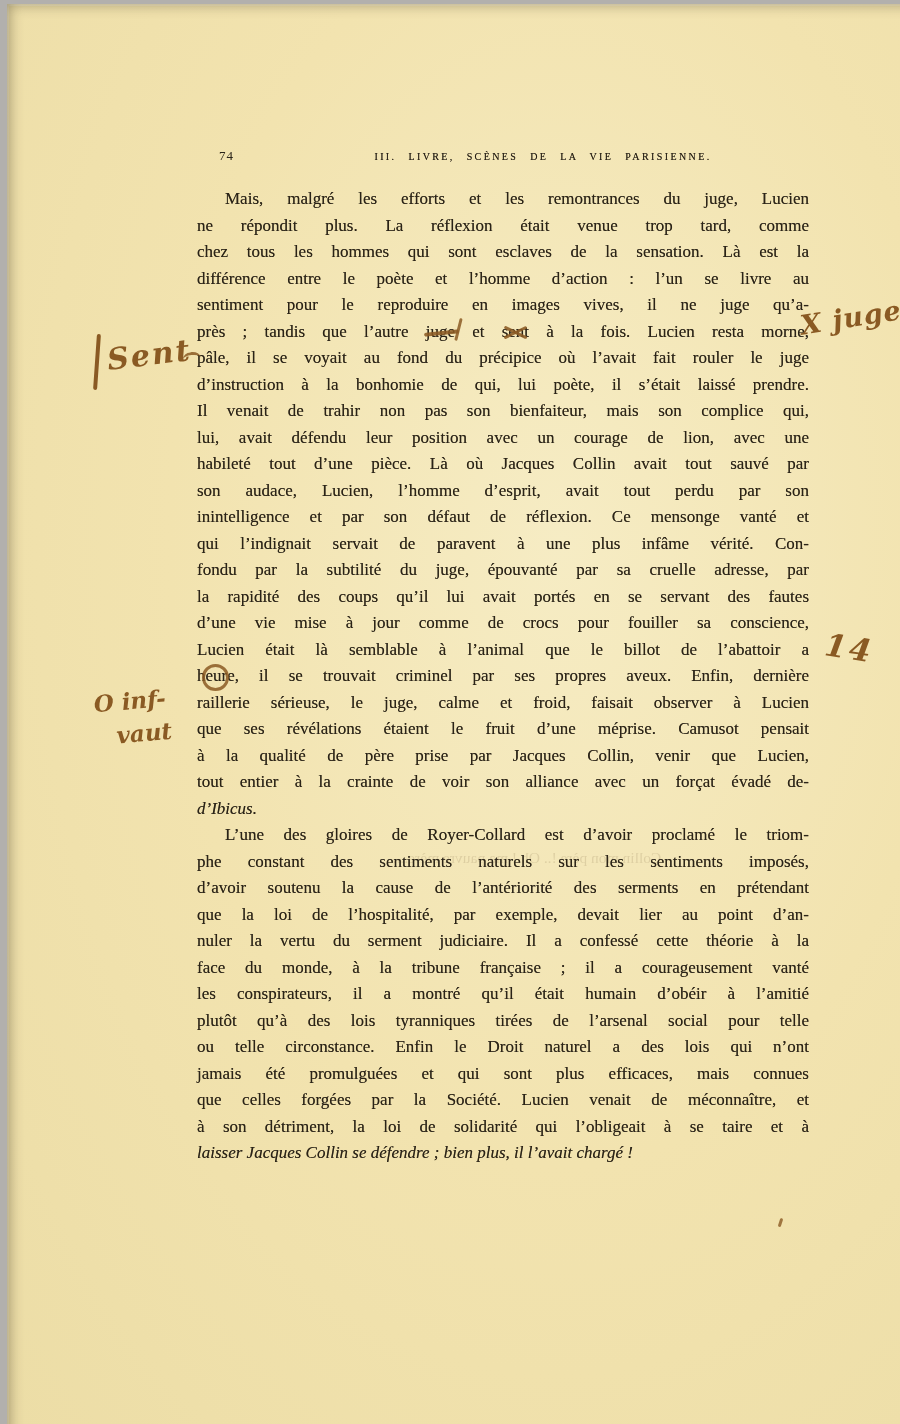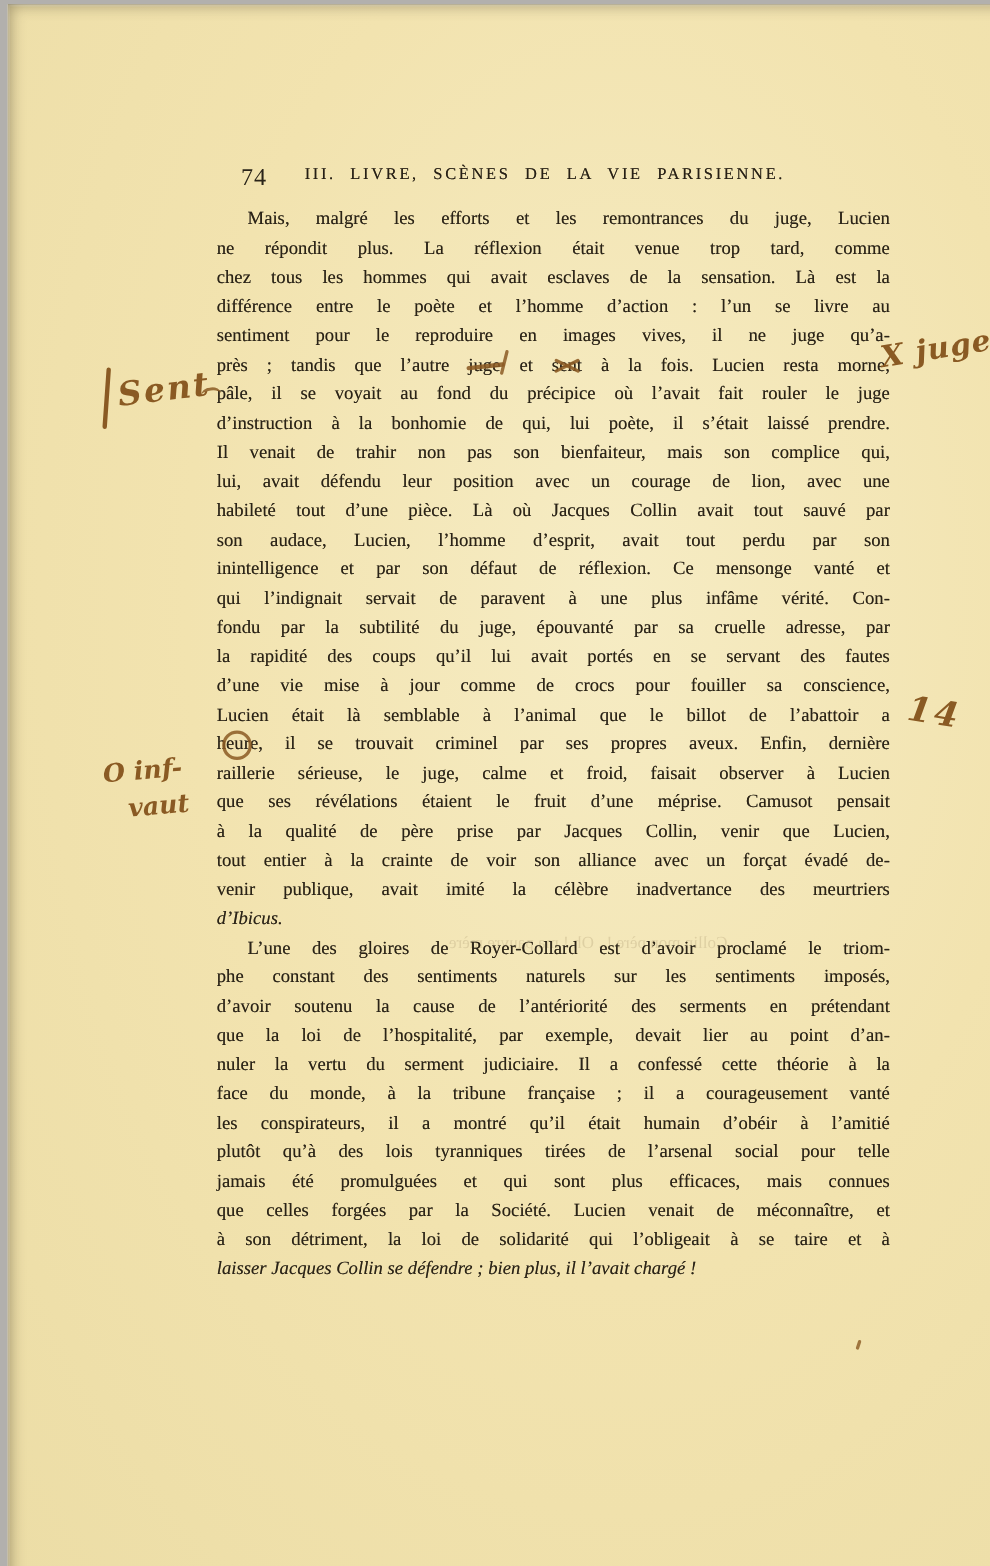--- a/index.html
+++ b/index.html
@@ -11,25 +11,25 @@
   .paper{
     position:absolute;left:7px;top:4px;right:0;bottom:0;
     background:radial-gradient(ellipse at 62% 38%, #f6ecc4 0%, #f2e3af 50%, #ecdda6 100%);
     box-shadow:inset 10px 8px 14px -8px rgba(60,50,30,.45), inset 2px 2px 0 rgba(255,255,255,.25);
   }
   .pageheader{
     position:absolute;left:190px;top:144px;width:612px;height:24px;
     color:#2a2419;
   }
   .pagenum{
-    position:absolute;left:22px;top:0;font-size:22px;letter-spacing:1px;
+    position:absolute;left:22px;top:0;font-size:13px;letter-spacing:1px;
   }
   .headtitle{
-    position:absolute;left:80px;right:0;top:3px;
-    font-size:15px;letter-spacing:2.4px;word-spacing:7px;color:#261f15;
+    position:absolute;left:80px;right:0;top:3px;text-align:center;
+    font-size:10px;letter-spacing:2.4px;word-spacing:7px;color:#261f15;
     text-shadow:0 0 .4px rgba(30,25,15,.65);
   }
   .bodytext{
     position:absolute;left:190px;top:182px;width:612px;
     font-size:17px;color:#2a2317;
     text-shadow:0 0 .45px rgba(35,28,15,.55);
   }
   .ln{
     line-height:26.5px;height:26.5px;white-space:normal;
     text-align:justify;text-align-last:justify;
@@ -97,51 +97,51 @@
   <div class="pageheader">
     <span class="pagenum">74</span>
     <span class="headtitle">III. LIVRE, SCÈNES DE LA VIE PARISIENNE.</span>
   </div>
 
   <div class="ghost">Collin mon père !.. Oh ! ma pauvre mère....</div>
 
   <div class="bodytext">
       <div class="ln ln-indent">Mais, malgré les efforts et les remontrances du juge, Lucien</div>
       <div class="ln">ne répondit plus. La réflexion était venue trop tard, comme</div>
-      <div class="ln">chez tous les hommes qui avait esclaves de la sensation. Là est la</div>
+      <div class="ln">chez tous les hommes qui sont esclaves de la sensation. Là est la</div>
       <div class="ln">différence entre le poète et l’homme d’action : l’un se livre au</div>
       <div class="ln">sentiment pour le reproduire en images vives, il ne juge qu’a-</div>
       <div class="ln">près ; tandis que l’autre <span class="mk mk-s">juge</span> et <span class="mk mk-x">sent</span> à la fois. Lucien resta morne,</div>
       <div class="ln">pâle, il se voyait au fond du précipice où l’avait fait rouler le juge</div>
       <div class="ln">d’instruction à la bonhomie de qui, lui poète, il s’était laissé prendre.</div>
       <div class="ln">Il venait de trahir non pas son bienfaiteur, mais son complice qui,</div>
       <div class="ln">lui, avait défendu leur position avec un courage de lion, avec une</div>
       <div class="ln">habileté tout d’une pièce. Là où Jacques Collin avait tout sauvé par</div>
       <div class="ln">son audace, Lucien, l’homme d’esprit, avait tout perdu par son</div>
       <div class="ln">inintelligence et par son défaut de réflexion. Ce mensonge vanté et</div>
       <div class="ln">qui l’indignait servait de paravent à une plus infâme vérité. Con-</div>
       <div class="ln">fondu par la subtilité du juge, épouvanté par sa cruelle adresse, par</div>
       <div class="ln">la rapidité des coups qu’il lui avait portés en se servant des fautes</div>
       <div class="ln">d’une vie mise à jour comme de crocs pour fouiller sa conscience,</div>
       <div class="ln">Lucien était là semblable à l’animal que le billot de l’abattoir a</div>
       <div class="ln"><span class="mk mk-o">heure</span>, il se trouvait criminel par ses propres aveux. Enfin, dernière</div>
       <div class="ln">raillerie sérieuse, le juge, calme et froid, faisait observer à Lucien</div>
       <div class="ln">que ses révélations étaient le fruit d’une méprise. Camusot pensait</div>
       <div class="ln">à la qualité de père prise par Jacques Collin, venir que Lucien,</div>
       <div class="ln">tout entier à la crainte de voir son alliance avec un forçat évadé de-</div>
-      <div class="ln">venir publique, avait imité la célèbre inadvertance des meurtriers</div>
       <div class="ln ln-end">d’Ibicus.</div>
       <div class="ln ln-indent">L’une des gloires de Royer-Collard est d’avoir proclamé le triom-</div>
       <div class="ln">phe constant des sentiments naturels sur les sentiments imposés,</div>
       <div class="ln">d’avoir soutenu la cause de l’antériorité des serments en prétendant</div>
       <div class="ln">que la loi de l’hospitalité, par exemple, devait lier au point d’an-</div>
       <div class="ln">nuler la vertu du serment judiciaire. Il a confessé cette théorie à la</div>
       <div class="ln">face du monde, à la tribune française ; il a courageusement vanté</div>
       <div class="ln">les conspirateurs, il a montré qu’il était humain d’obéir à l’amitié</div>
       <div class="ln">plutôt qu’à des lois tyranniques tirées de l’arsenal social pour telle</div>
+      <div class="ln">ou telle circonstance. Enfin le Droit naturel a des lois qui n’ont</div>
       <div class="ln">jamais été promulguées et qui sont plus efficaces, mais connues</div>
       <div class="ln">que celles forgées par la Société. Lucien venait de méconnaître, et</div>
       <div class="ln">à son détriment, la loi de solidarité qui l’obligeait à se taire et à</div>
       <div class="ln ln-end">laisser Jacques Collin se défendre ; bien plus, il l’avait chargé !</div>
     </div>
 
   <div class="bracket-stroke"></div>
   <div class="hand note-sent">Sent</div>
   <div class="hand note-xjuge">X juge</div>
   <div class="hand note-num">14</div>

